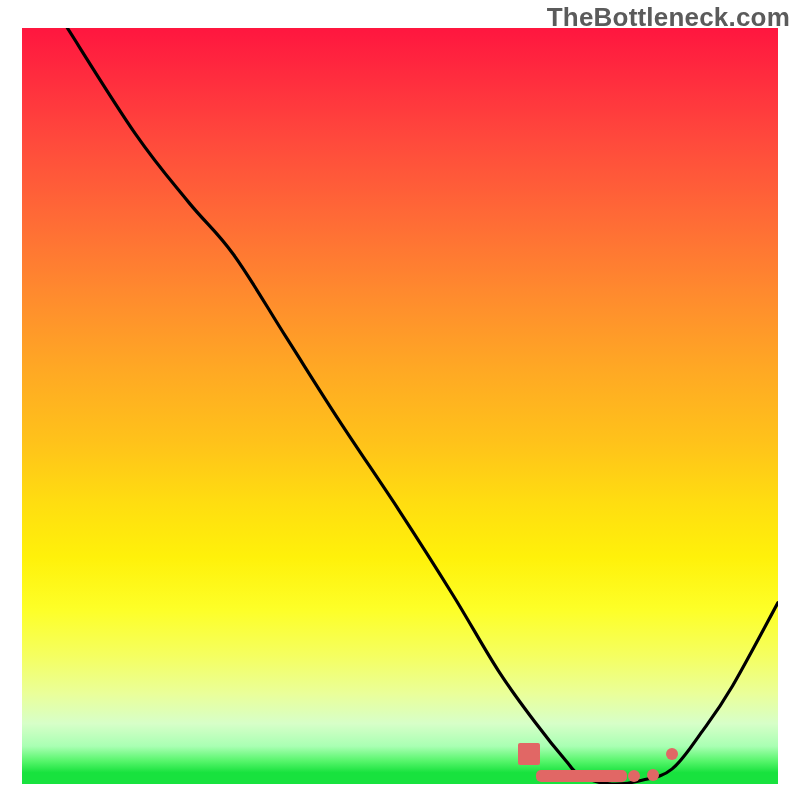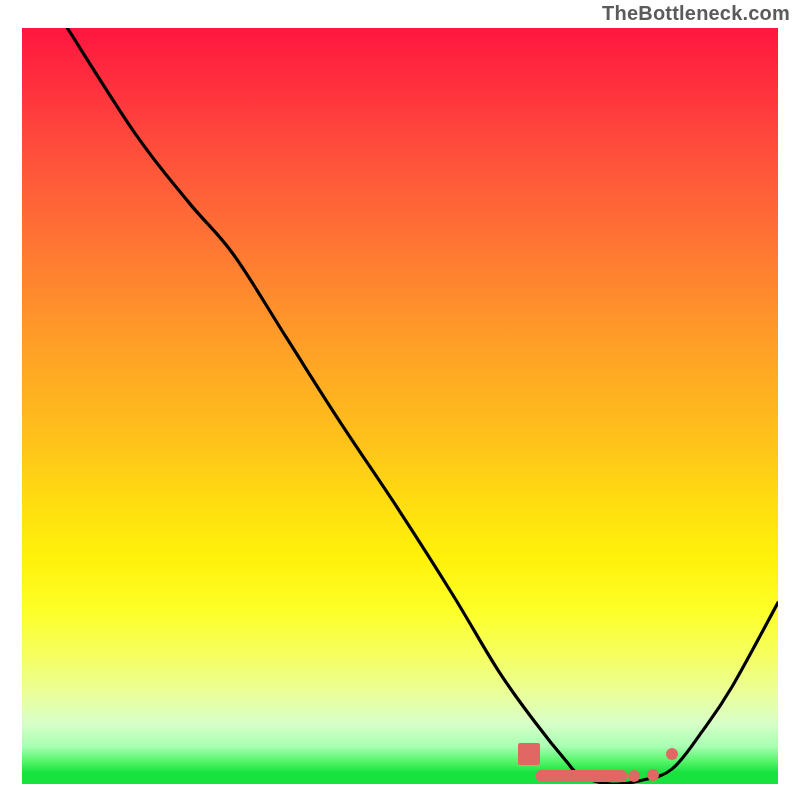--- a/index.html
+++ b/index.html
@@ -13,21 +13,21 @@
   }
   .wrap {
     position: relative;
     width: 800px;
     height: 800px;
   }
   .watermark {
     position: absolute;
     top: 2px;
     right: 10px;
-    font-size: 20px;
+    font-size: 26px;
     font-weight: 600;
     color: #5b5b5b;
     letter-spacing: 0.2px;
     z-index: 30;
   }
   .plot {
     position: absolute;
     left: 22px;
     top: 28px;
     width: 756px;

